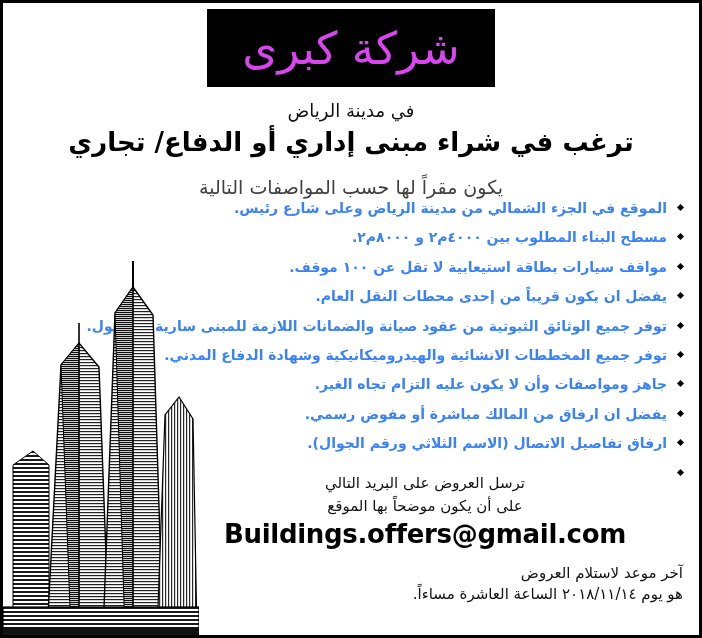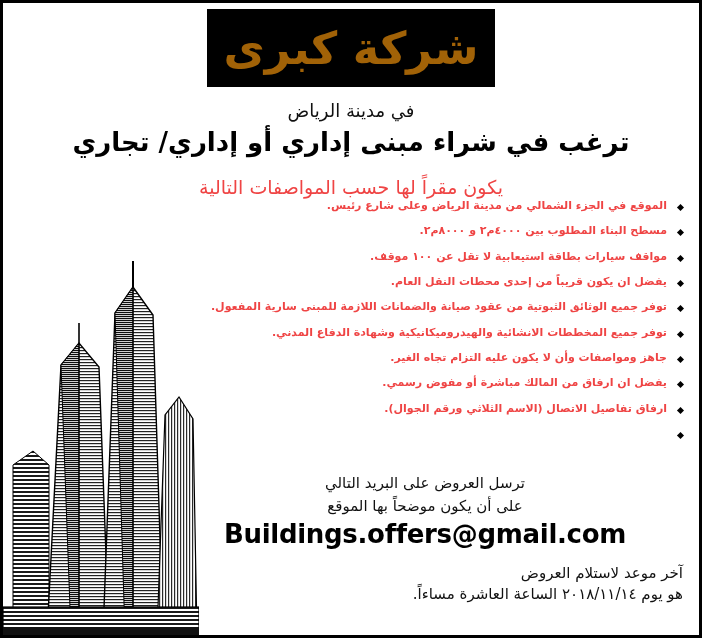--- a/index.html
+++ b/index.html
@@ -26,23 +26,23 @@
     left: 50%;
     transform: translateX(-50%);
     width: 288px;
     height: 78px;
     background: #000000;
     display: flex;
     align-items: center;
     justify-content: center;
   }
   .title-banner .title-text {
-    color: #a16207;
+    color: #d946ef;
     font-size: 45px;
-    font-weight: bold;
+    font-weight: normal;
     line-height: 1;
     letter-spacing: 0;
     white-space: nowrap;
   }
   
   .header-block {
     position: absolute;
     top: 92px;
     left: 0;
     width: 100%;
@@ -56,39 +56,39 @@
   }
   .headline {
     font-size: 26px;
     font-weight: bold;
     color: #000;
     margin: 2px 0 4px 0;
     line-height: 1.25;
   }
   .sub-headline {
     font-size: 19px;
-    color: #ef4444;
+    color: #404040;
     margin: 16px;
     line-height: 1.3;
   }
   
   .req-list {
     position: absolute;
     top: 196px;
     right: 16px;
     width: 520px;
     list-style: none;
     margin: 0;
     padding: 0;
   }
   .req-list li {
     position: relative;
-    font-size: 11px;
+    font-size: 14px;
     font-weight: bold;
-    color: #ef4444;
+    color: #3b82f6;
     line-height: 1.35;
     margin-bottom: 10.5px;
     padding-right: 16px;
     text-align: right;
     white-space: nowrap;
   }
   .req-list li .bullet {
     position: absolute;
     right: 0;
     top: 6px;
@@ -142,21 +142,21 @@
 <body>
 
 <div id="ad">
 
   <div class="title-banner">
     <span class="title-text">شركة كبرى</span>
   </div>
 
   <div class="header-block">
     <p class="subtitle-city">في مدينة الرياض</p>
-    <p class="headline">ترغب في شراء مبنى إداري أو إداري/ تجاري</p>
+    <p class="headline">ترغب في شراء مبنى إداري أو الدفاع/ تجاري</p>
     <p class="sub-headline">يكون مقراً لها حسب المواصفات التالية</p>
   </div>
 
   <ul class="req-list">
     <li><span class="bullet"></span><span>الموقع في الجزء الشمالي من مدينة الرياض وعلى شارع رئيس.</span></li>
     <li><span class="bullet"></span><span>مسطح البناء المطلوب بين ٤٠٠٠م٢ و ٨٠٠٠م٢.</span></li>
     <li><span class="bullet"></span><span>مواقف سيارات بطاقة استيعابية لا تقل عن ١٠٠ موقف.</span></li>
     <li><span class="bullet"></span><span>يفضل ان يكون قريباً من إحدى محطات النقل العام.</span></li>
     <li><span class="bullet"></span><span>توفر جميع الوثائق الثبوتية من عقود صيانة والضمانات اللازمة للمبنى سارية المفعول.</span></li>
     <li><span class="bullet"></span><span>توفر جميع المخططات الانشائية والهيدروميكانيكية وشهادة الدفاع المدني.</span></li>

